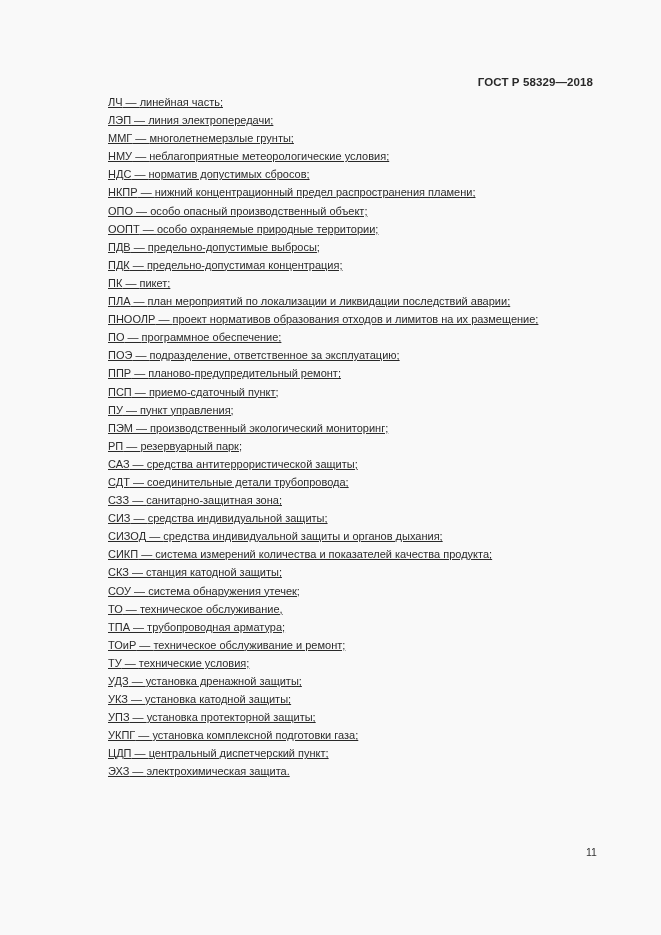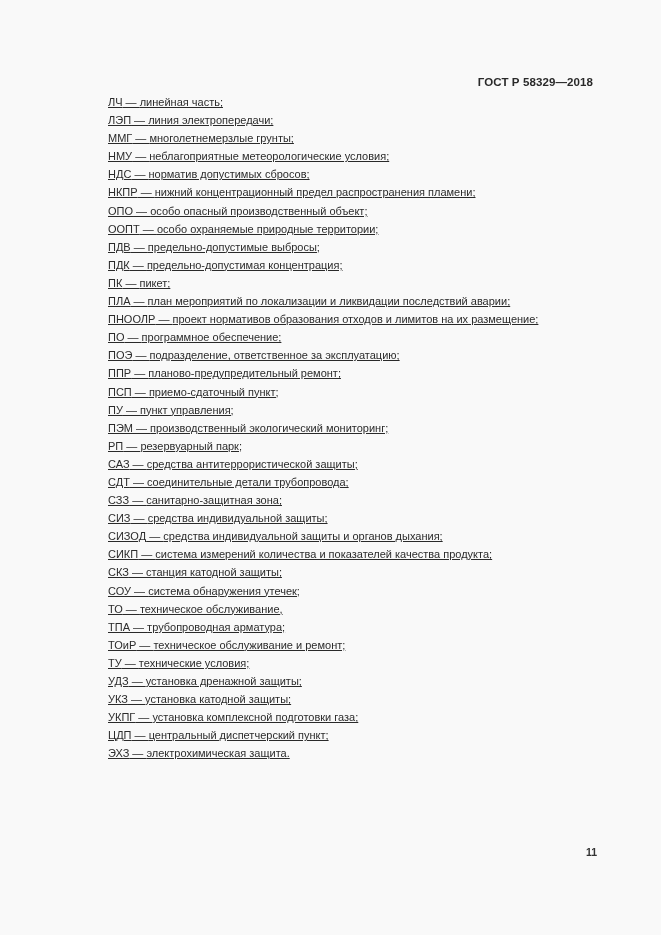--- a/index.html
+++ b/index.html
@@ -39,21 +39,20 @@
       font-size: 11px;
       white-space: nowrap;
       color: #2b2b2b;
     }
     .page-number {
       position: absolute;
       top: 846px;
       left: 586px;
       font-size: 10.5px;
       color: #333;
-      font-weight: bold;
     }
   </style>
 </head>
 <body>
 
 <div class="header">ГОСТ Р 58329—2018</div>
 
 <ul class="list" id="abbr-list">
     <li><span>ЛЧ</span><span> — </span><span>линейная часть;</span></li>
     <li><span>ЛЭП</span><span> — </span><span>линия электропередачи;</span></li>
@@ -82,18 +81,19 @@
     <li><span>СИЗОД</span><span> — </span><span>средства индивидуальной защиты и органов дыхания;</span></li>
     <li><span>СИКП</span><span> — </span><span>система измерений количества и показателей качества продукта;</span></li>
     <li><span>СКЗ</span><span> — </span><span>станция катодной защиты;</span></li>
     <li><span>СОУ</span><span> — </span><span>система обнаружения утечек;</span></li>
     <li><span>ТО</span><span> — </span><span>техническое обслуживание,</span></li>
     <li><span>ТПА</span><span> — </span><span>трубопроводная арматура;</span></li>
     <li><span>ТОиР</span><span> — </span><span>техническое обслуживание и ремонт;</span></li>
     <li><span>ТУ</span><span> — </span><span>технические условия;</span></li>
     <li><span>УДЗ</span><span> — </span><span>установка дренажной защиты;</span></li>
     <li><span>УКЗ</span><span> — </span><span>установка катодной защиты;</span></li>
+    <li><span>УПЗ</span><span> — </span><span>установка протекторной защиты;</span></li>
     <li><span>УКПГ</span><span> — </span><span>установка комплексной подготовки газа;</span></li>
     <li><span>ЦДП</span><span> — </span><span>центральный диспетчерский пункт;</span></li>
     <li><span>ЭХЗ</span><span> — </span><span>электрохимическая защита.</span></li>
   </ul>
 
 <div class="page-number">11</div>
 
 </body></html>

